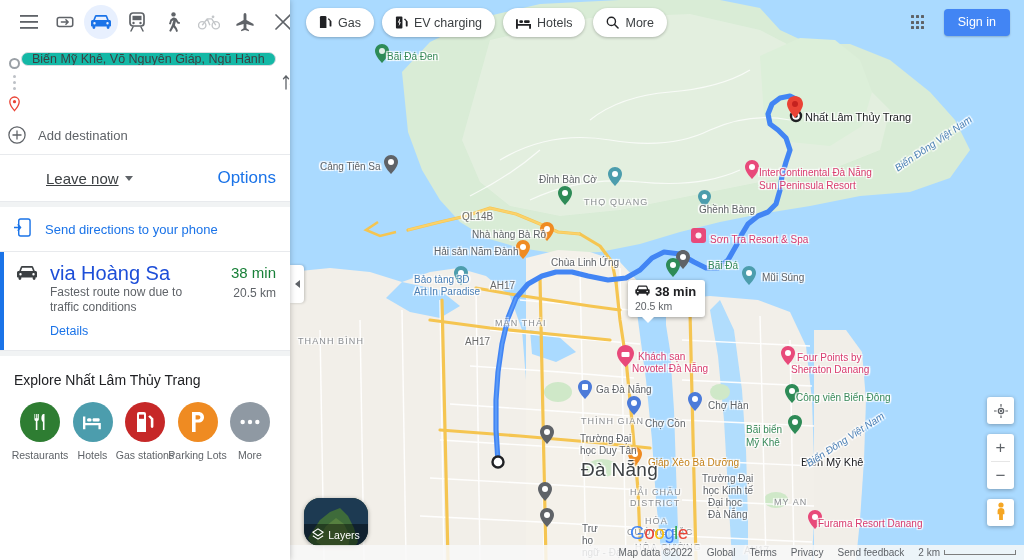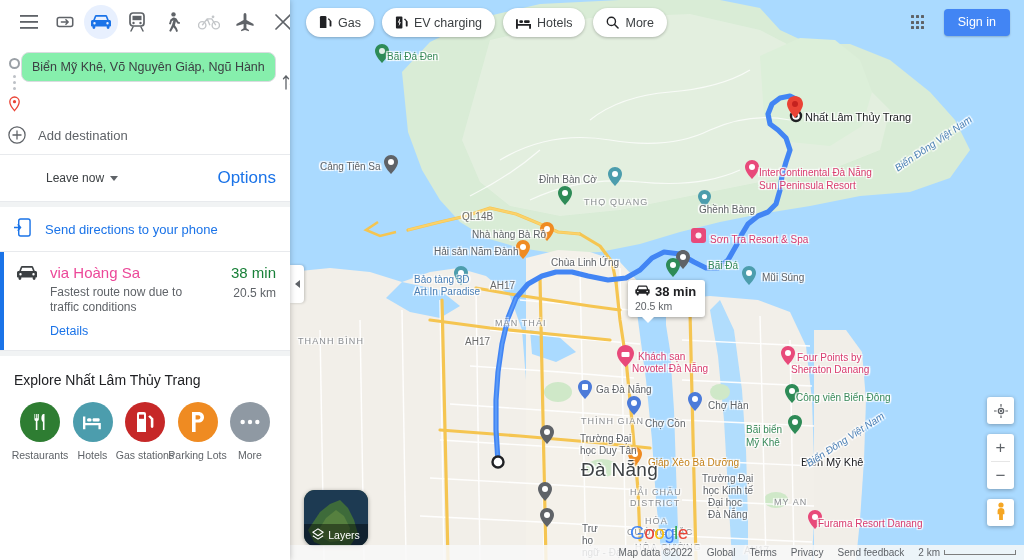--- a/index.html
+++ b/index.html
@@ -42,59 +42,59 @@
     align-items: center; padding-top: 12px;
   }
   .dot-o {
     width: 11px; height: 11px; border-radius: 50%;
     border: 2px solid #9aa0a6;
   }
   .dots-vert { display: flex; flex-direction: column; gap: 3px; margin: 6px 0; }
   .dots-vert i { width: 3px; height: 3px; border-radius: 50%; background: #bdc1c6; display: block; }
   .io-fields { flex: 1 1 auto; display: flex; flex-direction: column; gap: 9px; padding-top: 6px; }
   .io-input {
-    height: 30px; border: 1px solid #dadce0; border-radius: 8px;
+    height: 14px; border: 1px solid #dadce0; border-radius: 8px;
     display: flex; align-items: center; padding: 0 10px;
-    font-size: 12.5px; color: #3c4043; background: #86efac;
+    font-size: 12.5px; color: #3c4043; background: #14b8a6;
     white-space: nowrap; overflow: hidden;
   }
   .swap-col { width: 32px; display: flex; align-items: center; justify-content: center; }
   .swap-btn { width: 28px; height: 28px; display: flex; align-items: center; justify-content: center; cursor: pointer; border-radius: 50%; }
 
   .add-dest {
     display: flex; align-items: center; height: 38px;
     cursor: pointer;
   }
   .add-dest .ad-ico { width: 34px; display: flex; justify-content: center; align-items: center; }
   .add-dest .ad-lbl { font-size: 13px; color: #5f6368; padding-left: 4px; }
 
   .hr { height: 1px; background: #e8eaed; }
 
   .leave-row {
     display: flex; align-items: center; justify-content: space-between;
     height: 46px; padding: 0 14px 0 46px;
   }
-  .leave-left { display: flex; align-items: center; gap: 6px; cursor: pointer; font-size: 12px; color: #3c4043; }
+  .leave-left { display: flex; align-items: center; gap: 6px; cursor: pointer; font-size: 15px; color: #3c4043; text-decoration: underline; }
   .caret-dn { width: 0; height: 0; border-left: 4px solid transparent; border-right: 4px solid transparent; border-top: 5px solid #5f6368; }
   .options-link { color: #1a73e8; font-size: 17px; cursor: pointer; }
 
   .send-phone {
     display: flex; align-items: center; height: 44px;
     padding-left: 14px; gap: 14px; cursor: pointer;
   }
   .send-phone .sp-lbl { color: #1a73e8; font-size: 13px; }
 
   .route-card {
     display: flex; padding: 12px 14px 12px 0;
     border-left: 4px solid #1a73e8; background: #fff;
     cursor: pointer;
   }
   .route-ico { width: 46px; display: flex; justify-content: center; padding-top: 2px; }
   .route-mid { flex: 1 1 auto; }
-  .route-title { font-size: 15px; color: #ec4899; font-weight: 500; line-height: 18px; }
+  .route-title { font-size: 20px; color: #1d4ed8; font-weight: 500; line-height: 18px; }
   .route-sub { font-size: 12px; color: #5f6368; line-height: 15px; margin-top: 3px; max-width: 160px; }
   .route-details { font-size: 12.5px; color: #1a73e8; margin-top: 9px; }
   .route-right { text-align: right; min-width: 62px; }
   .route-time { font-size: 15px; color: #188038; font-weight: 500; line-height: 18px; }
   .route-dist { font-size: 12px; color: #5f6368; margin-top: 4px; }
 
   .explore { padding: 16px 14px 0 14px; }
   .explore-title { font-size: 14px; color: #202124; font-weight: 500; }
   .explore-row { display: flex; justify-content: space-between; margin-top: 14px; }
   .ex-item { width: 52px; display: flex; flex-direction: column; align-items: center; cursor: pointer; }
@@ -186,21 +186,21 @@
   .rb-dist { font-size: 10.5px; color: #5f6368; margin-top: 1px; }
   #route-bubble:after {
     content: ""; position: absolute; left: 14px; bottom: -6px;
     border-left: 6px solid transparent; border-right: 6px solid transparent;
     border-top: 6px solid #fff;
   }
 
   
   #layers {
     position: absolute; left: 14px; bottom: 14px;
-    width: 64px; height: 56px; border-radius: 11px;
+    width: 64px; height: 48px; border-radius: 16px;
     overflow: hidden; cursor: pointer; z-index: 12;
     box-shadow: 0 1px 4px rgba(0,0,0,.35);
   }
   #layers .lay-img { position: absolute; inset: 0; background: #2f4f35; }
   #layers .lay-bar {
     position: absolute; left: 0; right: 0; bottom: 0; height: 22px;
     background: rgba(0,0,0,.42);
     display: flex; align-items: center; justify-content: center; gap: 4px;
     color: #fff; font-size: 10.5px;
   }

